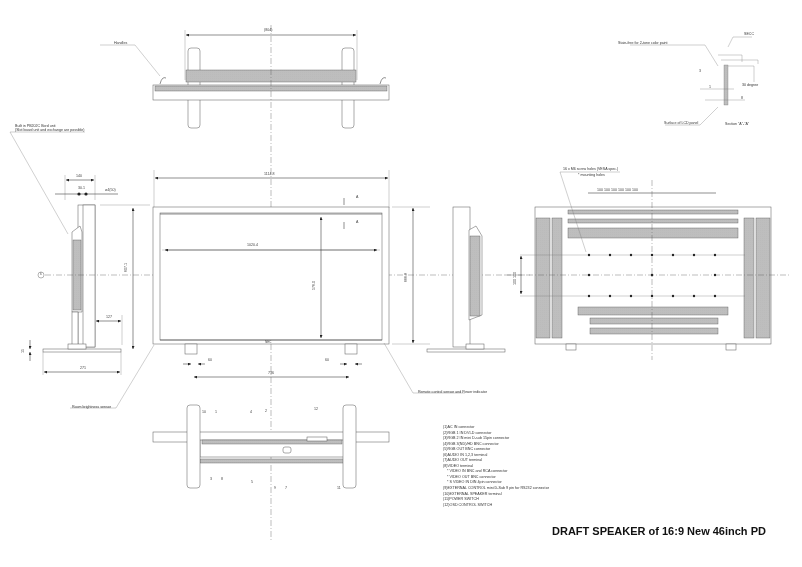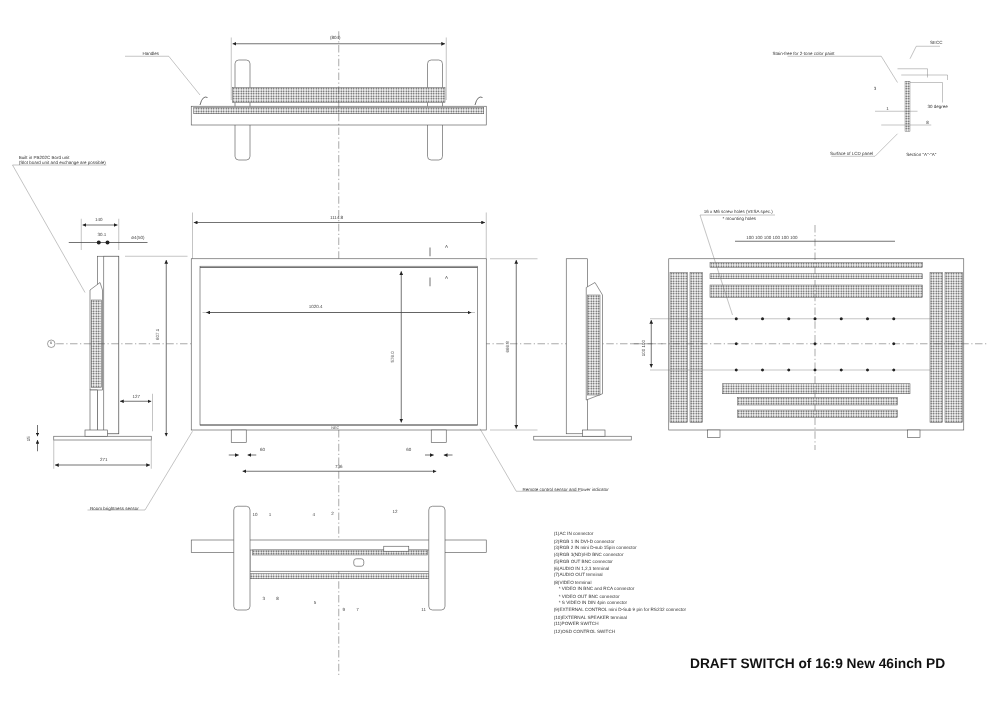--- a/index.html
+++ b/index.html
@@ -254,13 +254,13 @@
   <div>(<span>8</span>)<span>VIDEO terminal</span></div>
   <div style="padding-left:4px;">* VIDEO IN BNC and RCA connector</div>
   <div style="padding-left:4px;">* VIDEO OUT BNC connector</div>
   <div style="padding-left:4px;">* S VIDEO IN DIN 4pin connector</div>
   <div>(<span>9</span>)<span>EXTERNAL CONTROL mini D-Sub 9 pin for RS232 connector</span></div>
   <div>(<span>10</span>)<span>EXTERNAL SPEAKER terminal</span></div>
   <div>(<span>11</span>)<span>POWER SWITCH</span></div>
   <div>(<span>12</span>)<span>OSD CONTROL SWITCH</span></div>
 </div>
 
-<div class="title">DRAFT SWITCH of 16:9 New 46inch PD</div>
+<div class="title">DRAFT SPEAKER of 16:9 New 46inch PD</div>
 
 </body></html>

